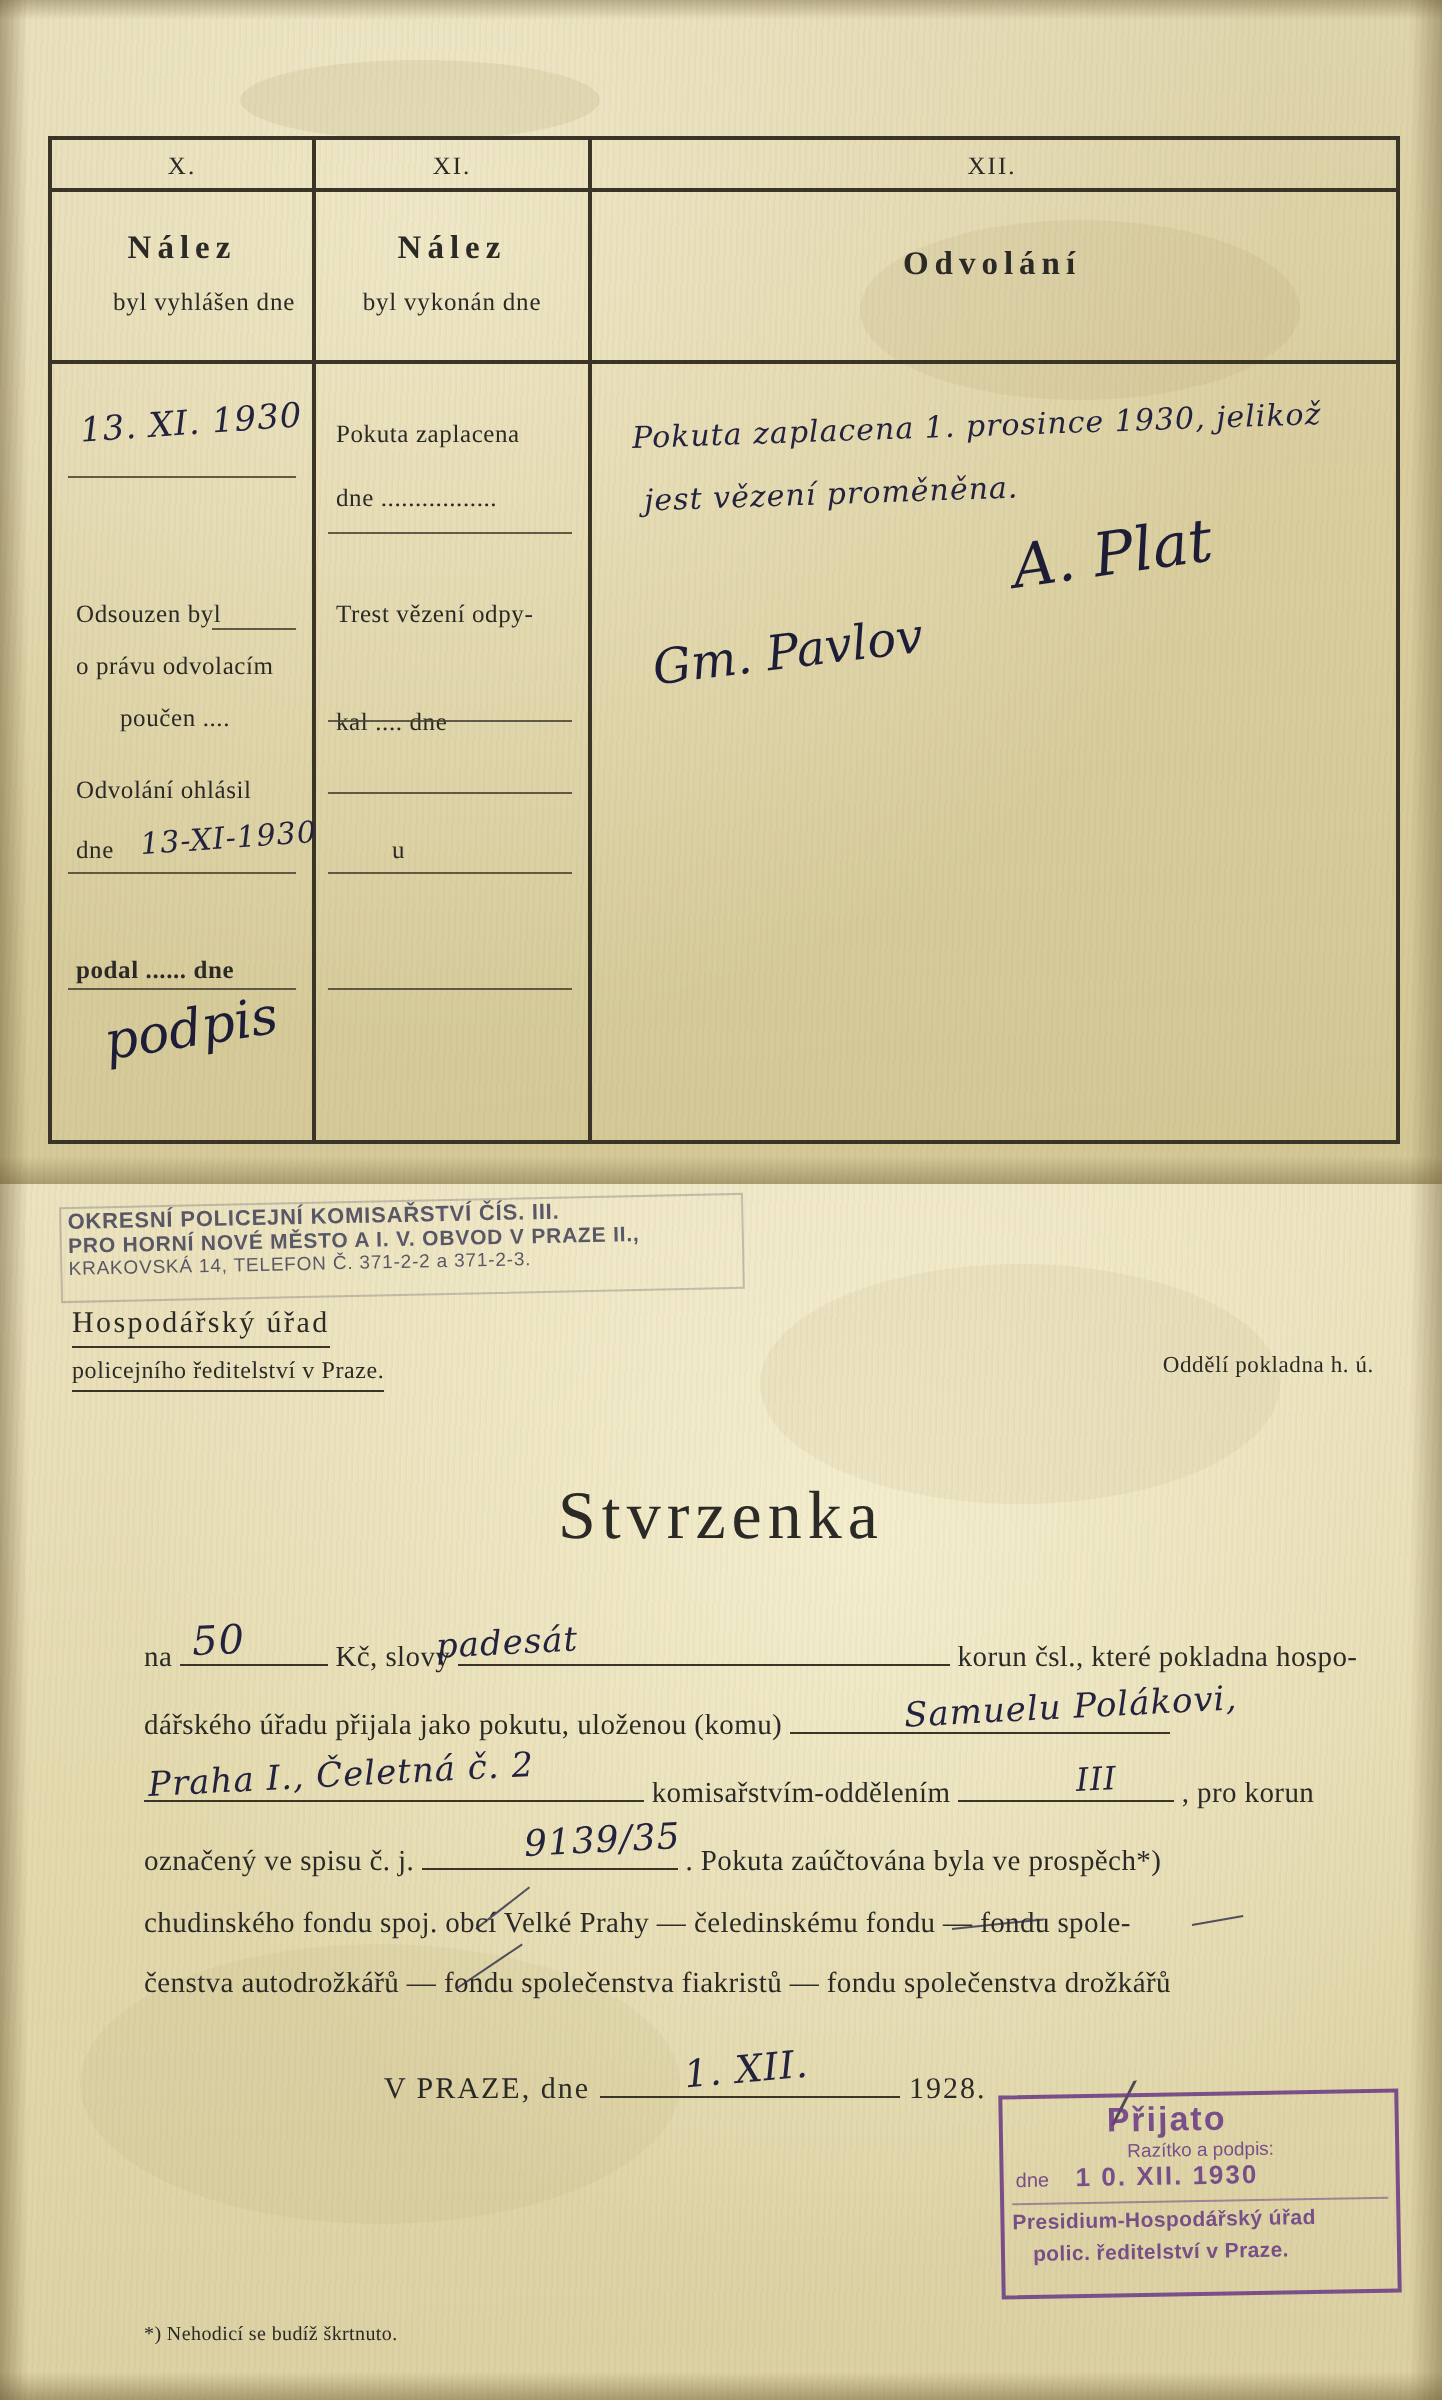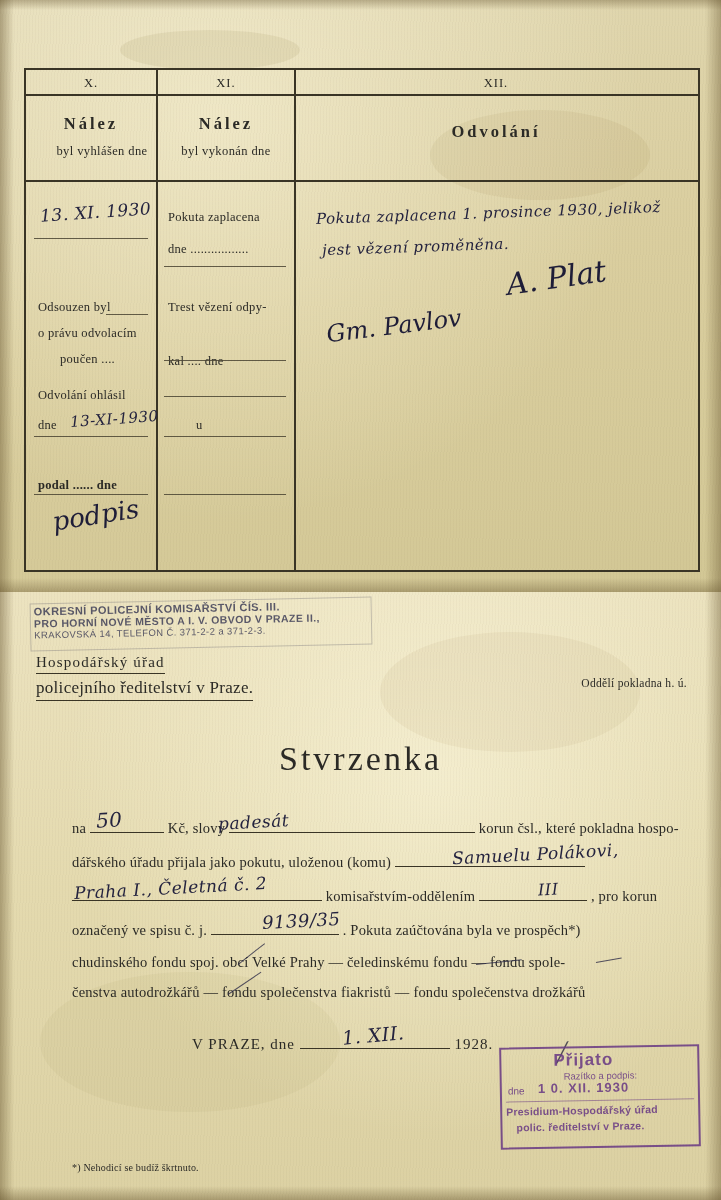--- a/index.html
+++ b/index.html
@@ -89,21 +89,21 @@
   .stamp-hdr .l2{font-weight:bold;font-size:10.5px;}
   .stamp-hdr .l3{font-size:9.5px;}
   .stamp-box{
     position:absolute;left:30px;top:8px;width:340px;height:46px;
     border:1px solid rgba(58,58,85,.45);transform:rotate(-1.2deg);opacity:.55;
   }
   .office{
     position:absolute;left:36px;top:62px;font-size:15px;letter-spacing:1.2px;
   }
   .office .ul{border-bottom:1.3px solid #3a3526;padding-bottom:2px;display:inline-block;}
-  .office .sub{display:block;font-size:17px;letter-spacing:.3px;margin-top:4px;
+  .office .sub{display:block;font-size:12px;letter-spacing:.3px;margin-top:4px;
     border-bottom:1.3px solid #3a3526;padding-bottom:2px;}
   .oddel{position:absolute;right:34px;top:66px;font-size:11.5px;letter-spacing:.3px;margin-top:19px;}
 
   .title{
     position:absolute;left:0;right:0;top:148px;text-align:center;
     font-size:34px;letter-spacing:3px;
   }
 
   .line{position:absolute;font-size:14.5px;letter-spacing:.2px;white-space:nowrap;}
   .dots{display:inline-block;border-bottom:1px solid #3a3526;height:14px;vertical-align:baseline;}

